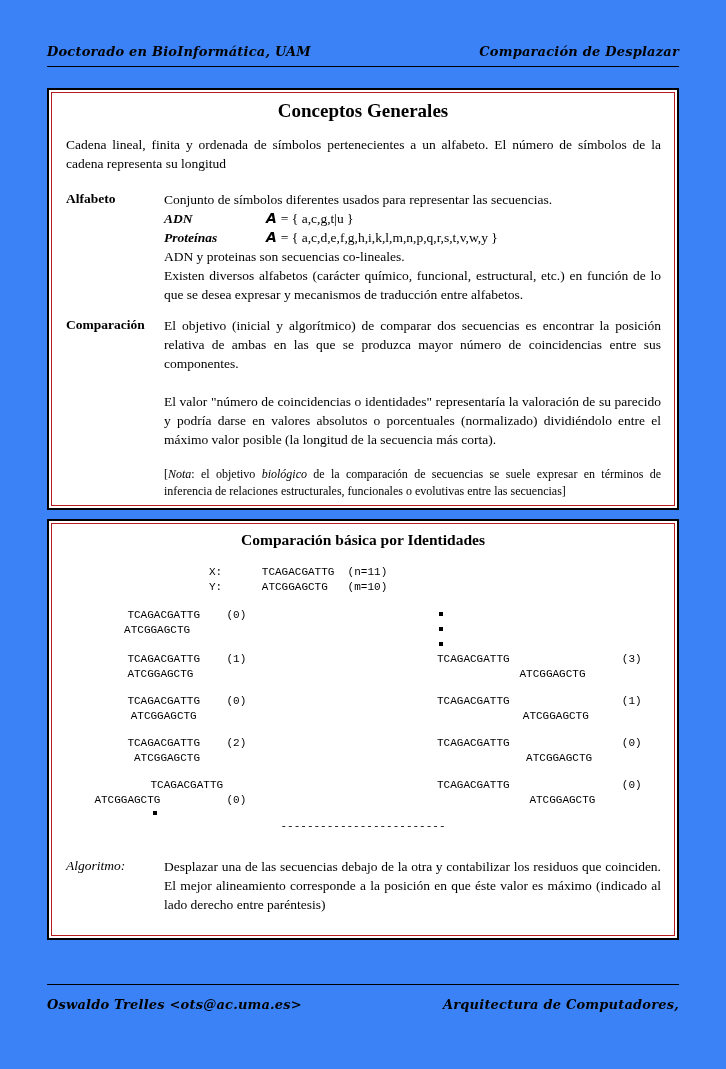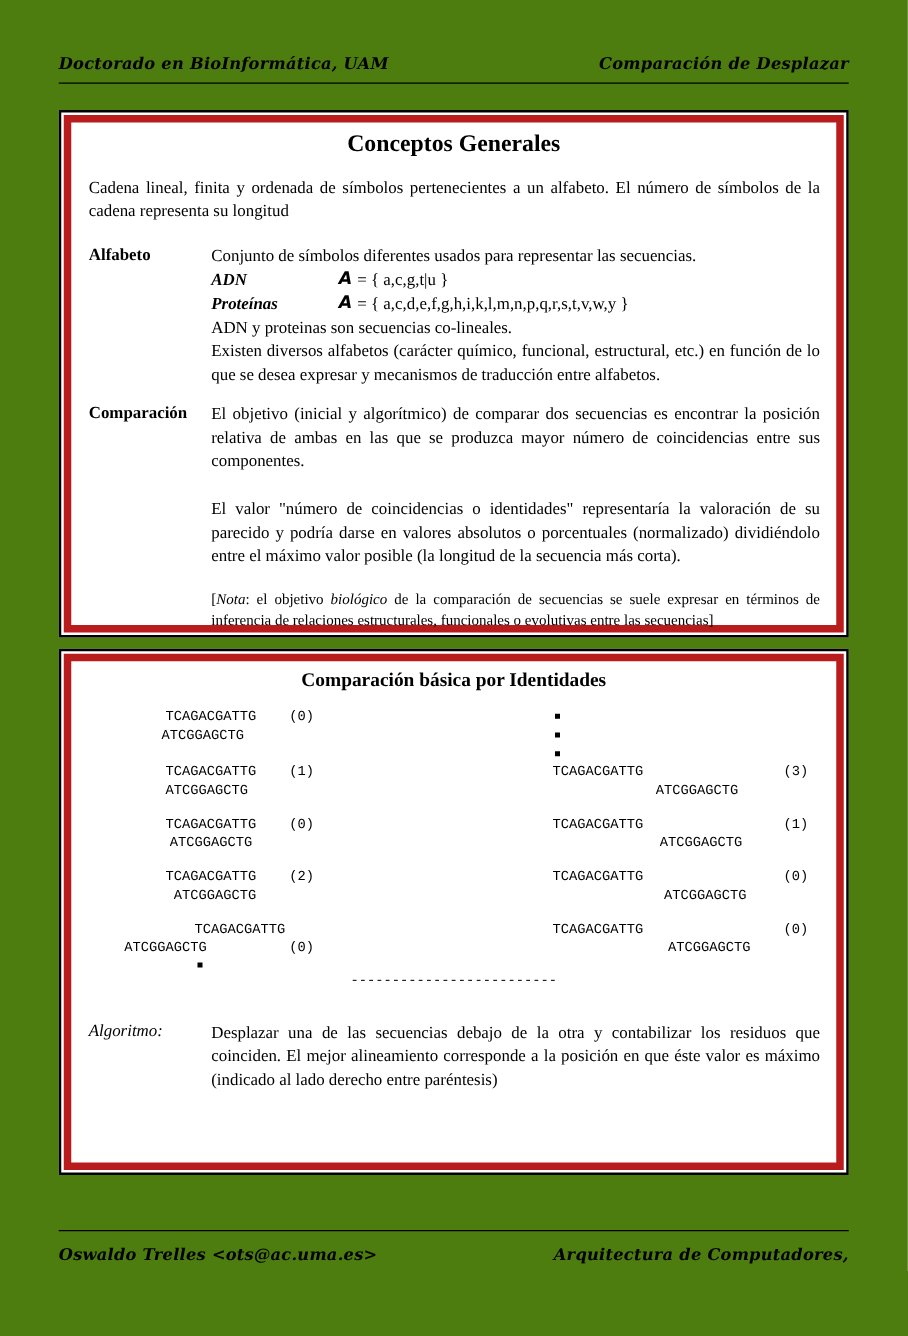--- a/index.html
+++ b/index.html
@@ -1,39 +1,39 @@
 <!DOCTYPE html>
 <html><head>
 <meta charset="utf-8">
 <style>
   html,body { margin:0; padding:0; }
   body { background:#e8e8e8; }
   .page {
     position:relative; width:726px; height:1069px; margin:0 auto;
-    background:#4d7c0f; color:#000; overflow:hidden;
+    background:#3b82f6; color:#000; overflow:hidden;
     font-family:"Liberation Serif", serif;
   }
   
   .running-head {
     position:absolute; left:47px; right:47px; top:44px;
     display:flex; justify-content:space-between;
     font-family:"DejaVu Serif", serif; font-style:italic; font-weight:bold;
     font-size:13px; letter-spacing:0.2px;
   }
   .head-rule { position:absolute; left:47px; right:47px; top:66px; border-top:1.5px solid #000; }
   .foot-rule { position:absolute; left:47px; right:47px; top:984px; border-top:1.5px solid #000; }
   .running-foot {
     position:absolute; left:47px; right:47px; top:997px;
     display:flex; justify-content:space-between;
     font-family:"DejaVu Serif", serif; font-style:italic; font-weight:bold;
     font-size:13px; letter-spacing:0.2px;
   }
   
   .frame { position:absolute; left:47px; width:632px; border:2px solid #000; padding:2px; box-sizing:border-box; background:#fff; }
-  .frame-inner { border:6px solid #b91c1c; width:100%; height:100%; box-sizing:border-box; position:relative; }
+  .frame-inner { border:1px solid #b91c1c; width:100%; height:100%; box-sizing:border-box; position:relative; }
   #box1 { top:88px; height:422px; }
   #box2 { top:519px; height:421px; }
   .box-title { text-align:center; font-weight:bold; }
   #box1 .box-title { font-size:19px; margin-top:7px; }
   #box2 .box-title { font-size:15.5px; margin-top:7px; }
   
   .def-row { display:flex; padding:0 13px 0 14px; }
   .def-label { width:98px; flex:0 0 98px; font-weight:bold; font-size:13.5px; padding-top:1px; }
   .def-body { flex:1; font-size:13.5px; line-height:19px; }
   .def-body p { margin:0; text-align:justify; }
@@ -104,20 +104,22 @@
           <p class="nota"><span>[</span><span class="it">Nota</span><span>: el objetivo </span><span class="it">biológico</span><span> de la comparación de secuencias se suele expresar en términos de inferencia de relaciones estructurales, funcionales o evolutivas entre las secuencias]</span></p>
         </div>
       </div>
     </div>
   </div>
 
   <div class="frame" id="box2">
     <div class="frame-inner">
       <div class="box-title">Comparación básica por Identidades</div>
 
+      <pre class="mono" id="seq-header">X:      TCAGACGATTG  (n=11)
+Y:      ATCGGAGCTG   (m=10)</pre>
 
       <div id="align-area">
 
         <pre class="mono col-left" style="top:2px;">         TCAGACGATTG    (0)
 ATCGGAGCTG</pre>
         <pre class="mono col-left" style="top:46px;">         TCAGACGATTG    (1)
  ATCGGAGCTG</pre>
         <pre class="mono col-left" style="top:88px;">         TCAGACGATTG    (0)
   ATCGGAGCTG</pre>
         <pre class="mono col-left" style="top:130px;">         TCAGACGATTG    (2)

